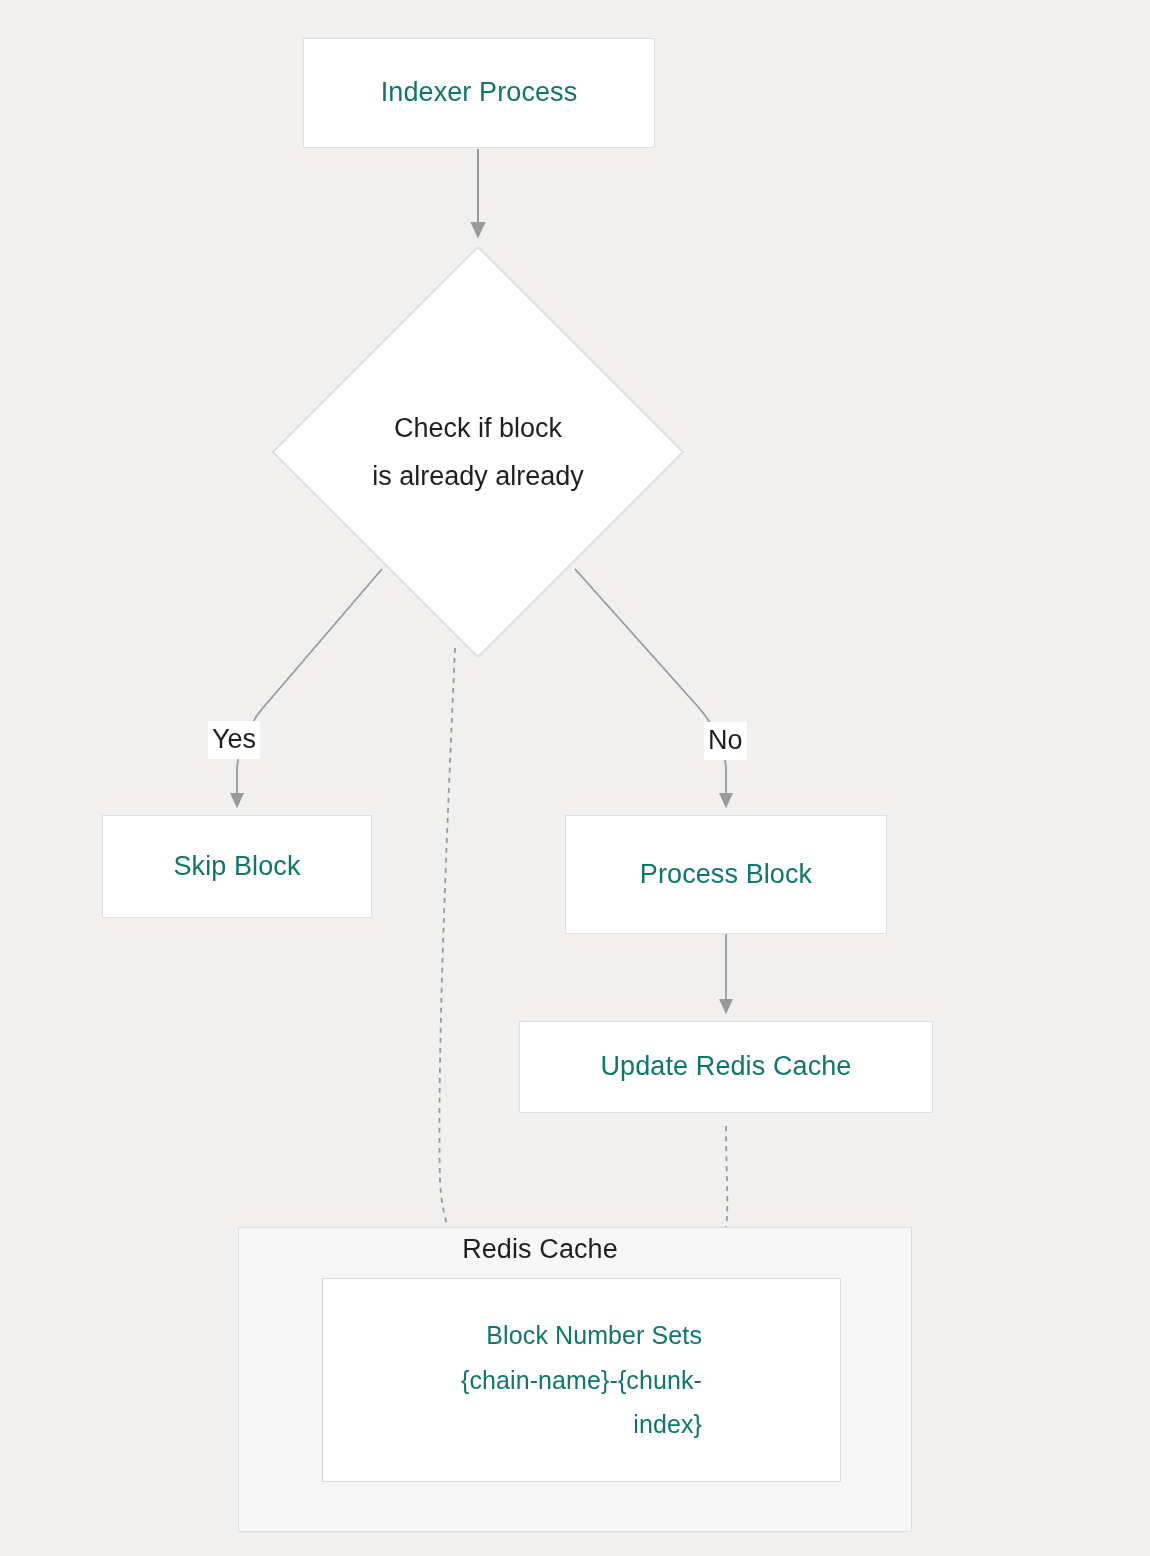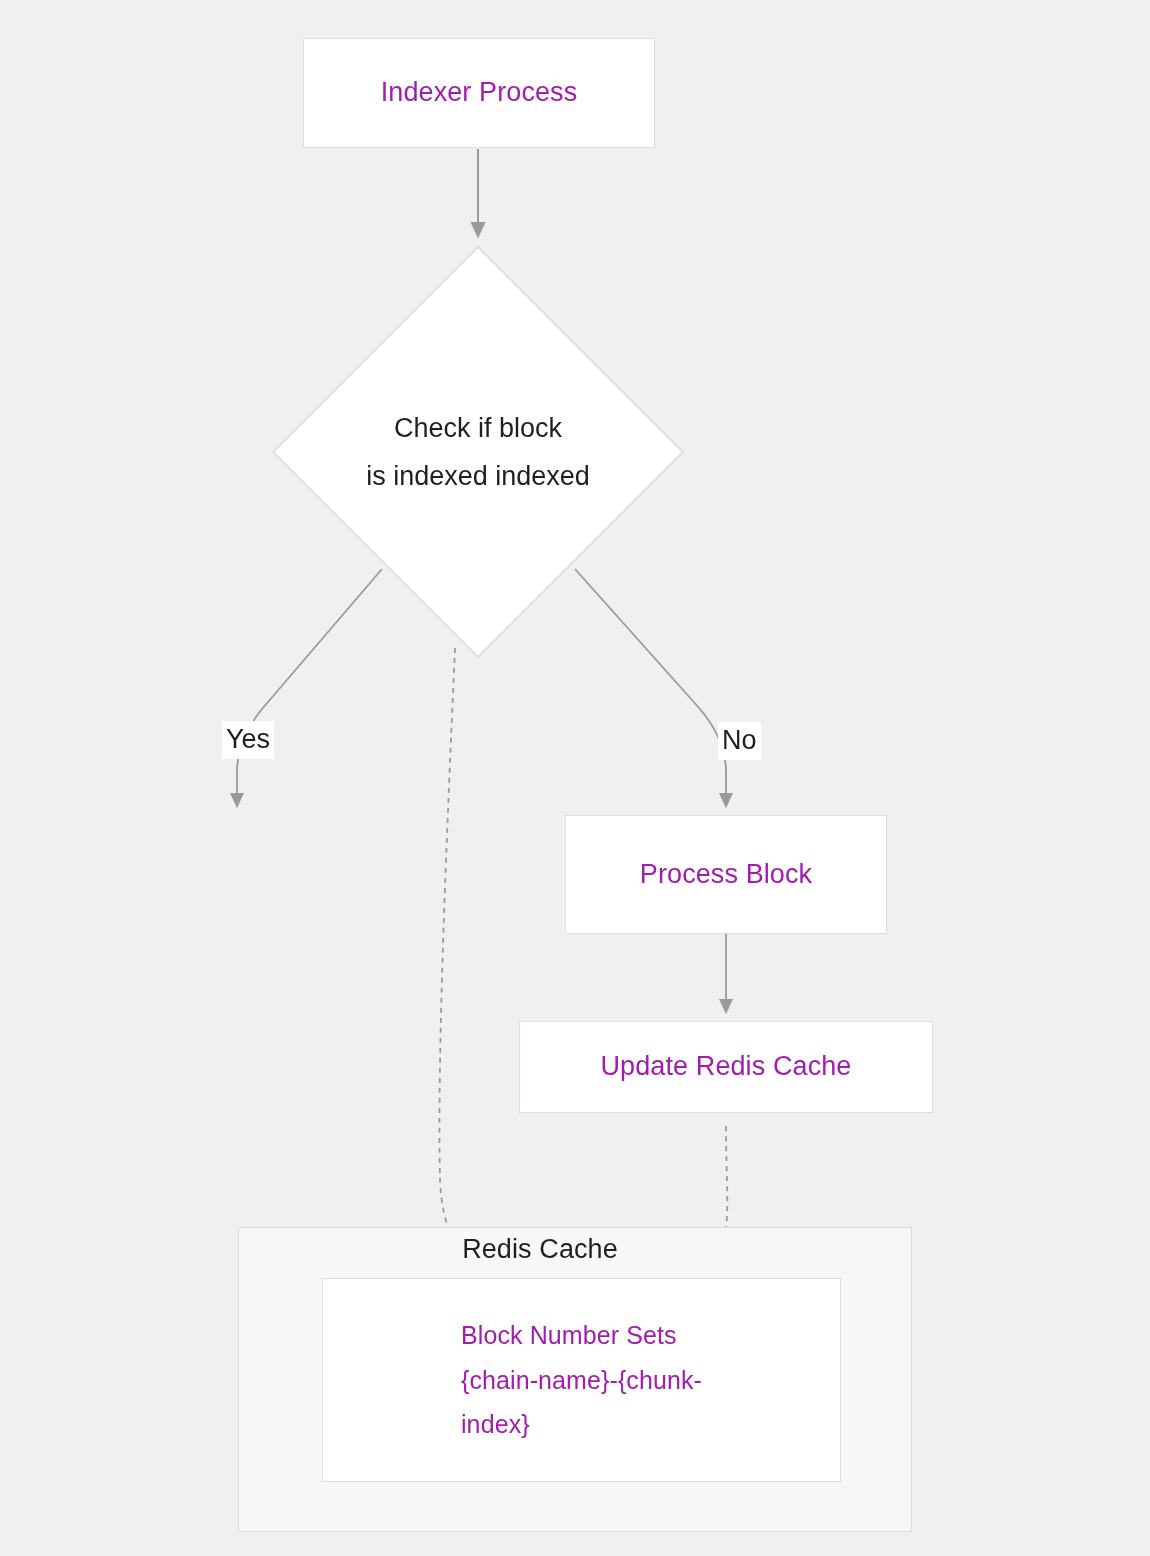--- a/index.html
+++ b/index.html
@@ -28,22 +28,22 @@
     pointer-events: none;
   }
   .node {
     position: absolute;
     box-sizing: border-box;
     background: #ffffff;
     border: 1.6px solid #dedede;
     display: flex;
     align-items: center;
     justify-content: center;
-    text-align: left;
-    color: #a21caf;
+    text-align: right;
+    color: #0f766e;
     font-size: 27px;
     line-height: 1.33;
     letter-spacing: 0.1px;
     white-space: pre-line;
   }
   
   #node-indexer   { left: 303px; top: 38px;   width: 352px; height: 110px; }
   #node-skip      { left: 102px; top: 815px;  width: 270px; height: 103px; }
   #node-process   { left: 565px; top: 815px;  width: 322px; height: 119px; }
   #node-update    { left: 519px; top: 1021px; width: 414px; height: 92px; }
@@ -103,21 +103,20 @@
 
   
   .edge-label {
     position: absolute;
     background: #ffffff;
     color: #1f1f1f;
     font-size: 27px;
     line-height: 1;
     padding: 5px 4px 6px 4px;
     text-align: center;
-    margin-left: 14px;
   }
   #label-yes { left: 208px; top: 721px; }
   #label-no  { left: 704px; top: 722px; }
 </style>
 </head>
 <body>
 
 <div id="diagram">
 
   <svg class="edges" viewBox="0 0 1150 1556" width="1150" height="1556" xmlns="http://www.w3.org/2000/svg">
@@ -146,23 +145,24 @@
   <div id="cluster-redis"></div>
   <div id="cluster-redis-title">Redis Cache</div>
 
   <div class="node" id="node-indexer">Indexer Process</div>
 
   <div id="node-decision">
     <svg class="diamond-shape" viewBox="0 0 414 414" width="414" height="414" xmlns="http://www.w3.org/2000/svg">
       <polygon points="207,2 412,207 207,412 2,207" fill="#ffffff" stroke="#dedede" stroke-width="1.8"></polygon>
     </svg>
     <div class="diamond-label">Check if block
-is indexed indexed</div>
+is already already</div>
   </div>
 
+  <div class="node" id="node-skip">Skip Block</div>
 
   <div class="node" id="node-process">Process Block</div>
 
   <div class="node" id="node-update">Update Redis Cache</div>
 
   <div class="node" id="node-blockset">Block Number Sets
 {chain-name}-{chunk-
 index}</div>
 
   <div class="edge-label" id="label-yes">Yes</div>

